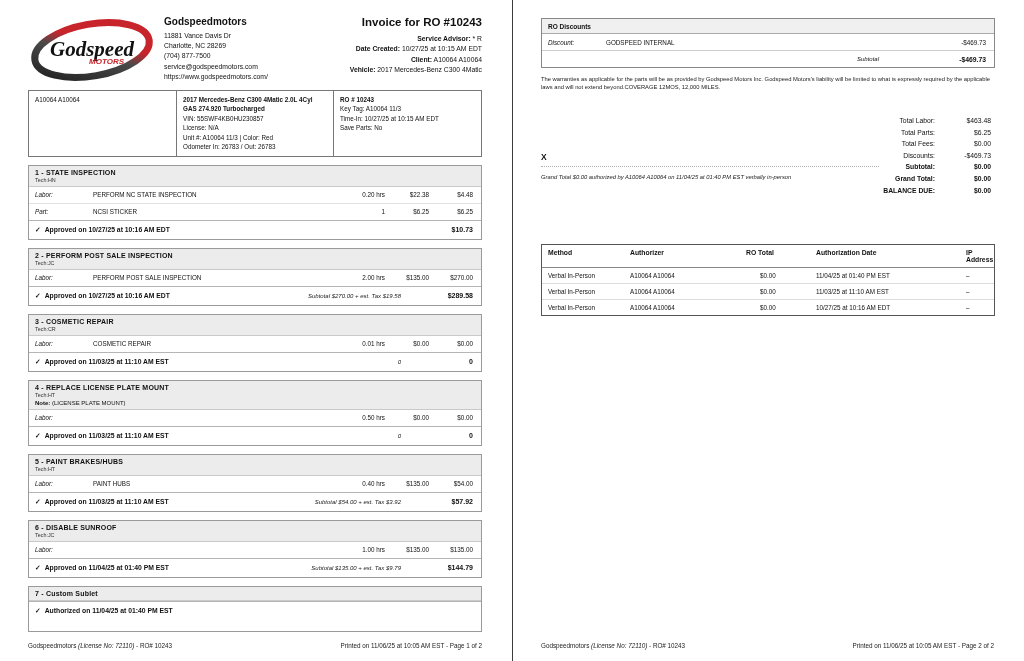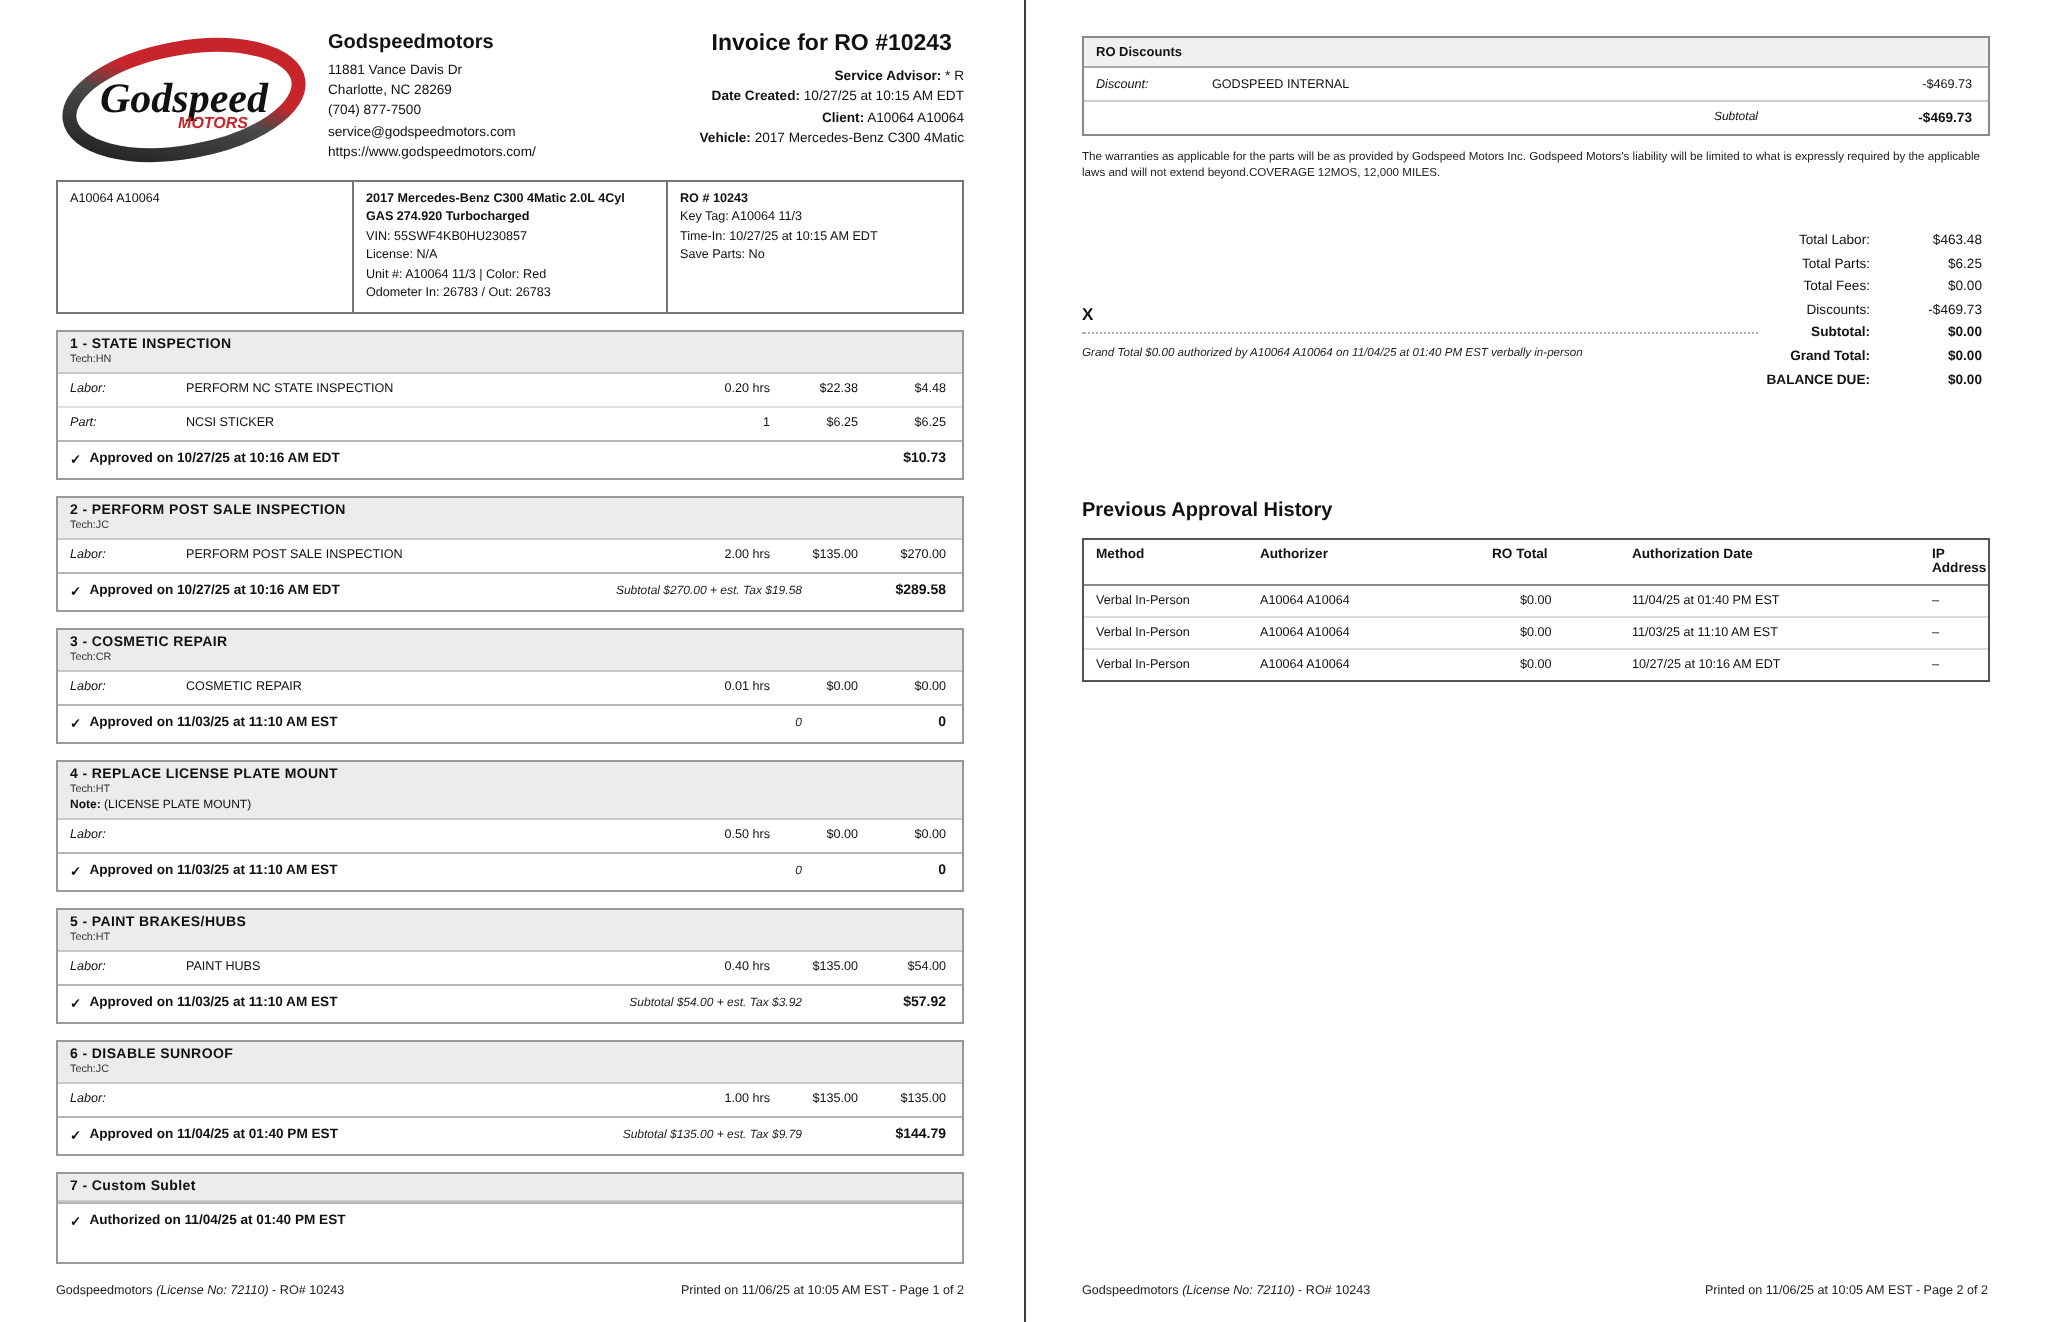--- a/index.html
+++ b/index.html
@@ -9,21 +9,21 @@
   .page { position:absolute; top:0; height:661px; width:512px; background:#fff; }
   .page1 { left:0; padding:14px 30px 0 28px; }
   .page2 { left:512px; padding:18px 29px 0 28px; border-left:1.5px solid #3c3c3c; }
 
   
   .hdr { display:flex; align-items:flex-start; }
   .logo { width:128px; height:72px; flex:0 0 128px; }
   .co { margin-left:8px; font-size:6.8px; line-height:1.5; }
   .co .co-name { font-size:10px; font-weight:bold; margin-bottom:2px; }
   .inv { margin-left:auto; text-align:right; font-size:6.8px; line-height:1.55; }
-  .inv .inv-title { font-size:11.5px; font-weight:bold; margin-bottom:2px;text-align:center; }
+  .inv .inv-title { font-size:11.5px; font-weight:bold; margin-bottom:2px; }
   .inv b { font-weight:bold; }
 
   
   .vbox { margin-top:4px; display:grid; grid-template-columns:147px 157px 1fr;
           border:1px solid #777; font-size:6.3px; line-height:1.5; }
   .vcell { padding:4px 6px; }
   .vcell + .vcell { border-left:1px solid #777; }
   .vcell .bold { font-weight:bold; }
 
   
@@ -345,21 +345,20 @@
           </div>
       </div>
 
       <div class="sig">
         <div class="sig-x">X</div>
         <div class="sig-line"></div>
         <div class="sig-note">Grand Total $0.00 authorized  by A10064 A10064 on 11/04/25 at 01:40 PM EST verbally in-person</div>
       </div>
     </div>
 
-    <div class="hist-title">Previous Approval History</div>
 
     <div class="htable">
       <div class="h-row h-head">
         <div>Method</div>
         <div>Authorizer</div>
         <div>RO Total</div>
         <div>Authorization Date</div>
         <div>IP Address</div>
       </div>
       <div class="h-body">

